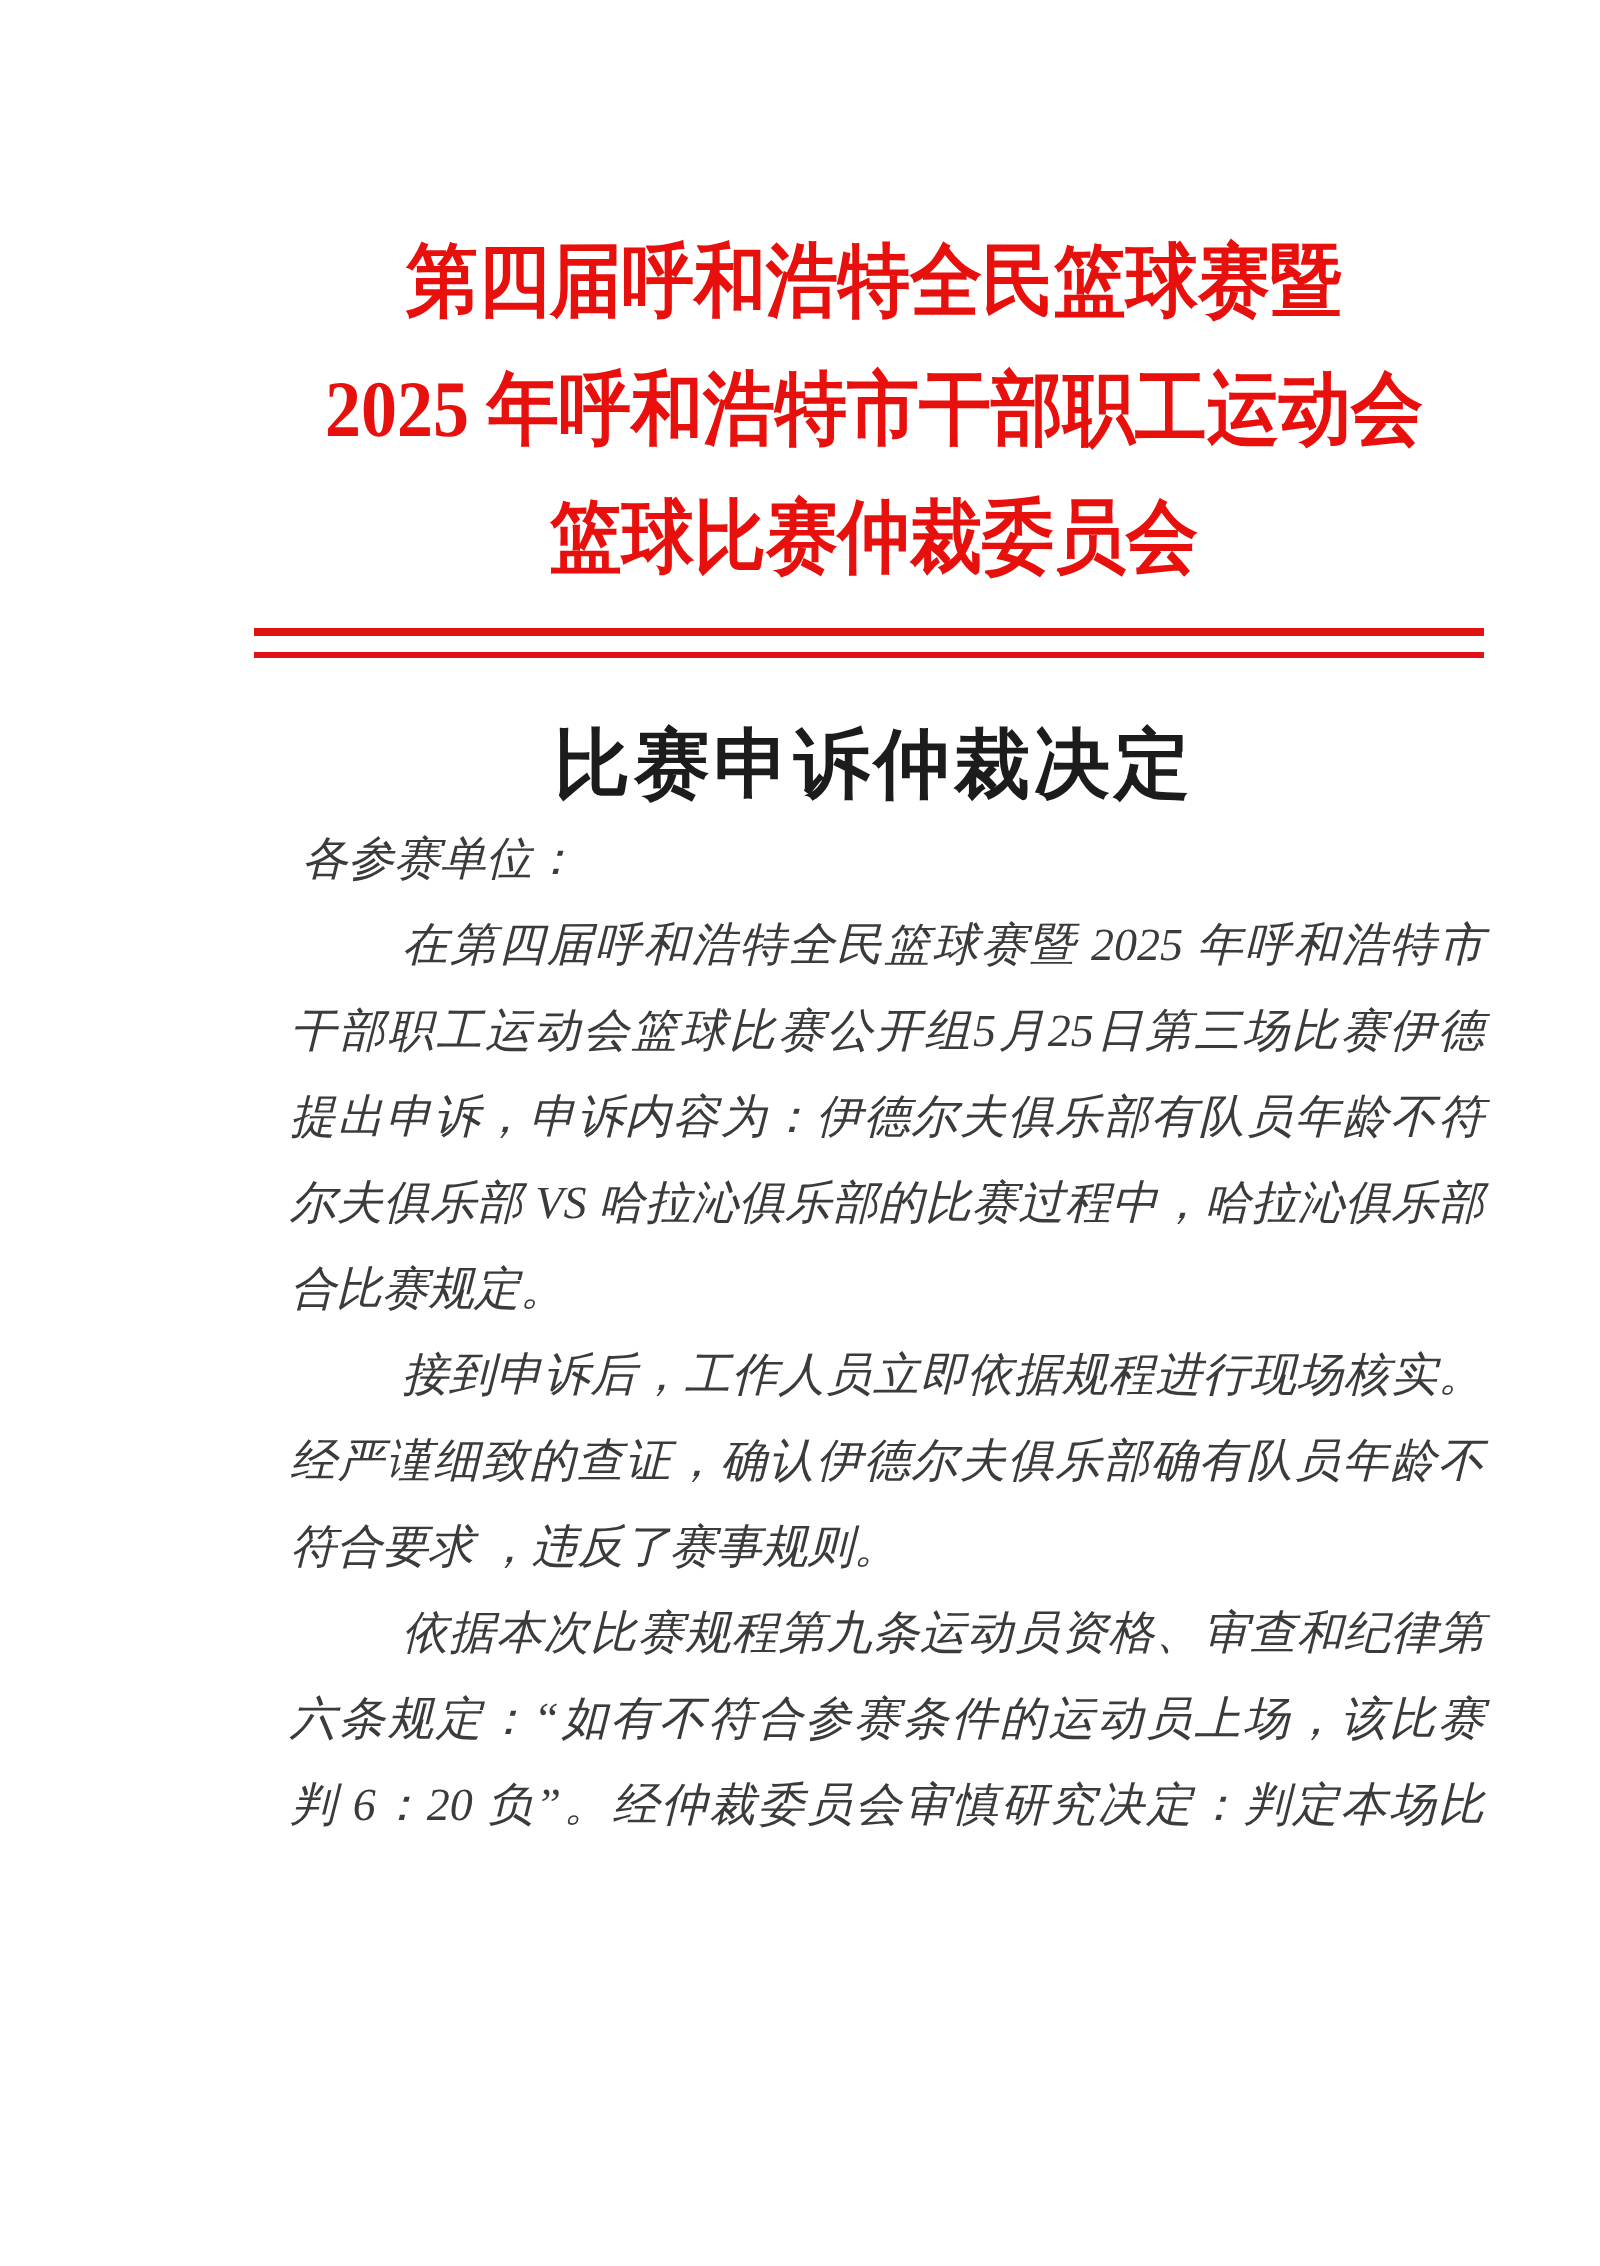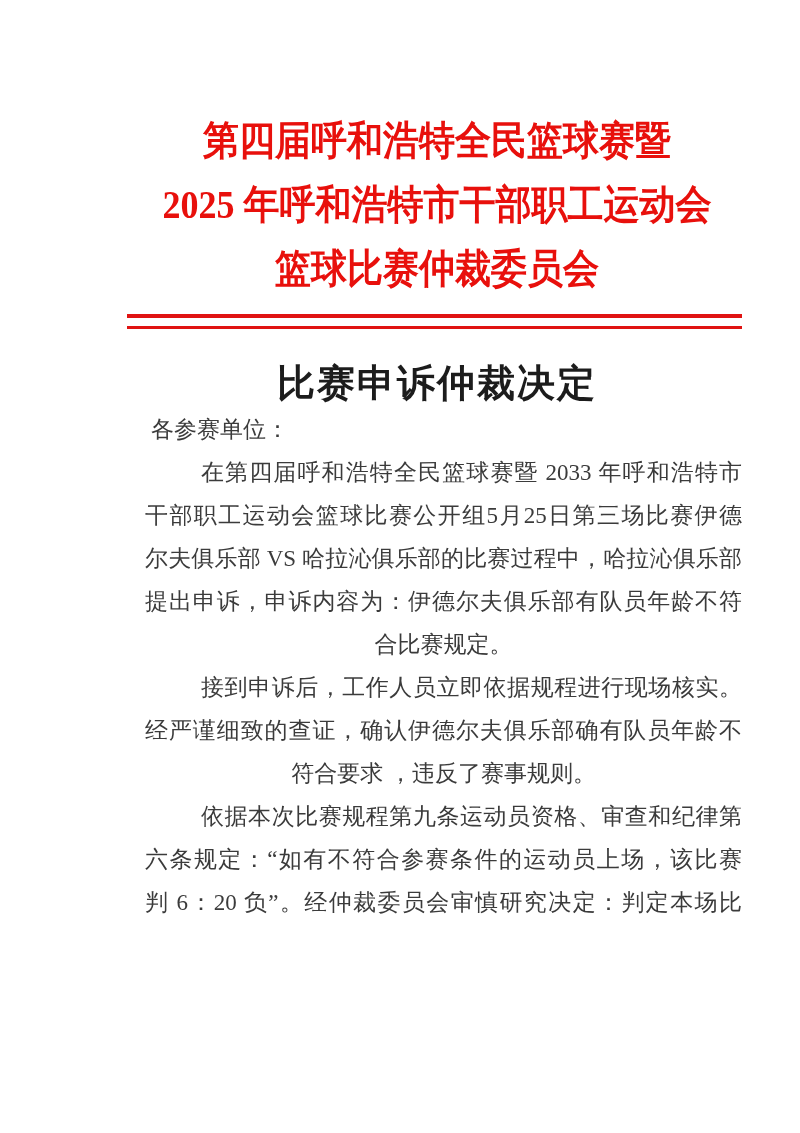--- a/index.html
+++ b/index.html
@@ -41,30 +41,31 @@
     color:#1c1c1c;
     white-space:nowrap;
   }
   
   .doc-body {
     position:absolute;
     left:108px; top:392px; width:597px;
     font-size:23px;
     line-height:43px;
     color:#3b3b3b;
+    font-style:italic;
   }
   .line { height:43px; }
   .salutation { padding-left:6px; }
   .jline {               
     text-align:justify;
     text-align-last:justify;
     -moz-text-align-last:justify;
   }
   .indent { text-indent:56px; }   
-  .lastline { text-align:center; }
+  .lastline { text-align:left; }
 </style>
 </head>
 <body>
 
 <div class="page">
 
   <div class="title-block">
     <div class="title-line">第四届呼和浩特全民篮球赛暨</div>
     <div class="title-line">2025 年呼和浩特市干部职工运动会</div>
     <div class="title-line">篮球比赛仲裁委员会</div>
@@ -73,24 +74,24 @@
   <div class="rule rule-top"></div>
   <div class="rule rule-bottom"></div>
 
   <div class="doc-heading">比赛申诉仲裁决定</div>
 
   <div class="doc-body">
 
     <div class="line salutation">各参赛单位：</div>
 
     <div class="para">
-      <div class="line jline indent">在第四届呼和浩特全民篮球赛暨 2033 年呼和浩特市</div>
+      <div class="line jline indent">在第四届呼和浩特全民篮球赛暨 2025 年呼和浩特市</div>
       <div class="line jline">干部职工运动会篮球比赛公开组5月25日第三场比赛伊德</div>
+      <div class="line jline">提出申诉，申诉内容为：伊德尔夫俱乐部有队员年龄不符</div>
       <div class="line jline">尔夫俱乐部 VS 哈拉沁俱乐部的比赛过程中，哈拉沁俱乐部</div>
-      <div class="line jline">提出申诉，申诉内容为：伊德尔夫俱乐部有队员年龄不符</div>
       <div class="line lastline">合比赛规定。</div>
     </div>
 
 
     <div class="para">
       <div class="line jline indent">接到申诉后，工作人员立即依据规程进行现场核实。</div>
       <div class="line jline">经严谨细致的查证，确认伊德尔夫俱乐部确有队员年龄不</div>
       <div class="line lastline">符合要求 ，违反了赛事规则。</div>
     </div>
 

